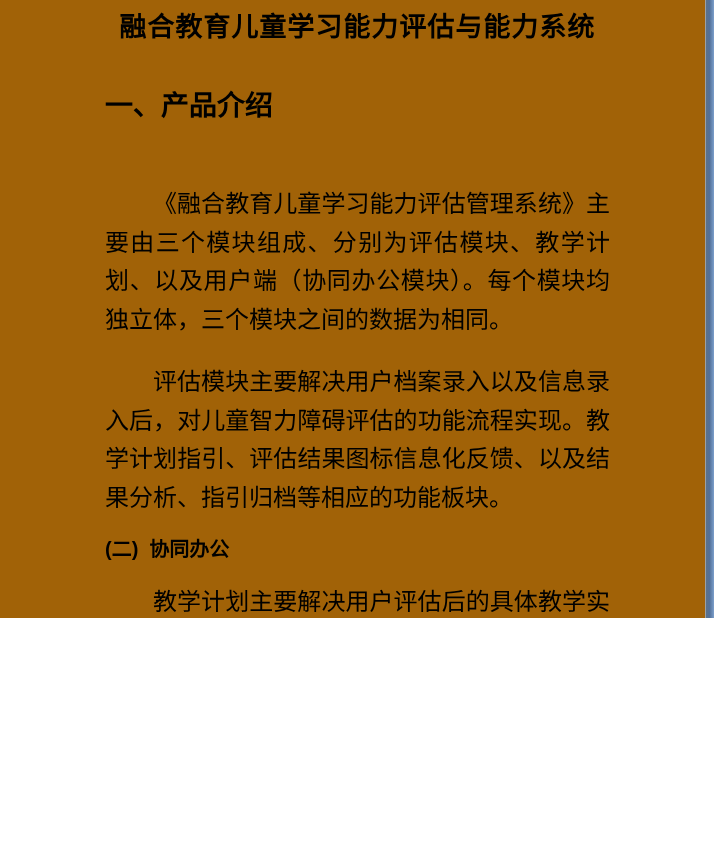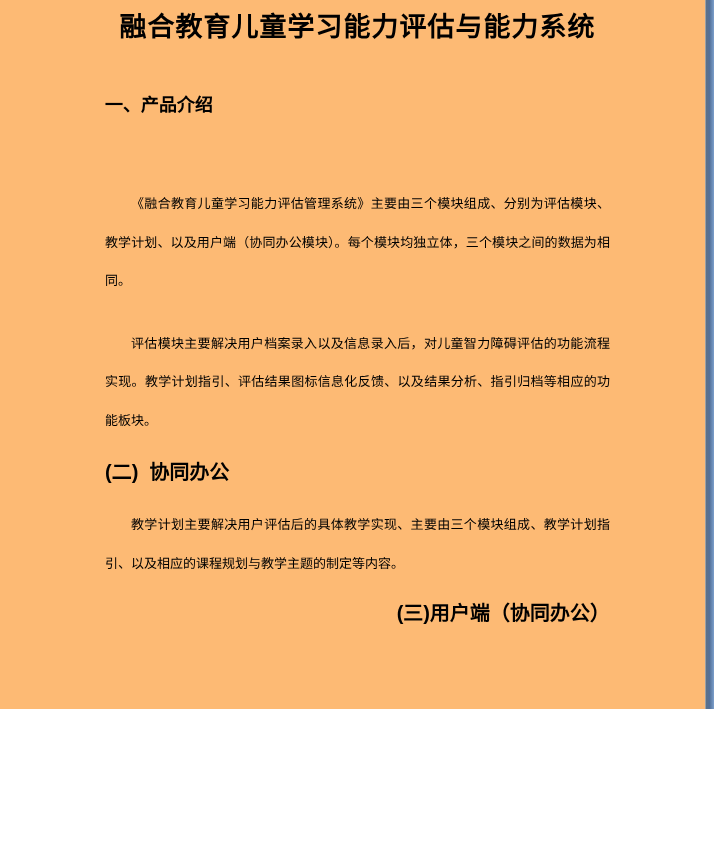--- a/index.html
+++ b/index.html
@@ -1,55 +1,54 @@
 <!DOCTYPE html>
 <html lang="zh-CN"><head>
 <meta charset="utf-8">
 <style>
   * { margin:0; padding:0; box-sizing:border-box; }
   html,body { background:#ffffff; }
   .screen {
     position:relative;
-    width:714px; height:709px;
-    background:#fdba74;
+    width:714px; height:618px;
+    background:#a16207;
     overflow:hidden;
     font-family:"Liberation Sans","DejaVu Sans",sans-serif;
     color:#000000;
   }
   .doc {
     position:absolute;
     left:105px; top:0;
     width:505px;
   }
   .doc-title {
     padding-top:10px;
     text-align:center;
     font-size:27px;
     line-height:34px;
     font-weight:700;
     letter-spacing:1px;
   }
   .h1 {
     margin-top:46px;
-    font-size:18px;
+    font-size:28px;
     line-height:32px;
     font-weight:700;
-    font-family:Liberation Mono, monospace;
   }
   .h2 {
     font-size:20px;
     line-height:28px;
     font-weight:700;
     white-space:pre-wrap;
   }
   .h2a { margin-top:14px; }
   .h2b { margin-top:18px; }
   .h2c { margin-top:16px;text-align:right; }
   .body {
-    font-size:13px;
+    font-size:24px;
     line-height:38.5px;
     text-indent:2em;
     text-align:justify;
     text-justify:inter-ideograph;
   }
   .p1 { margin-top:63px; }
   .p2 { margin-top:24px; }
   .p3 { margin-top:20px; }
   .p4 { margin-top:24px; }
   .crop-mark {

